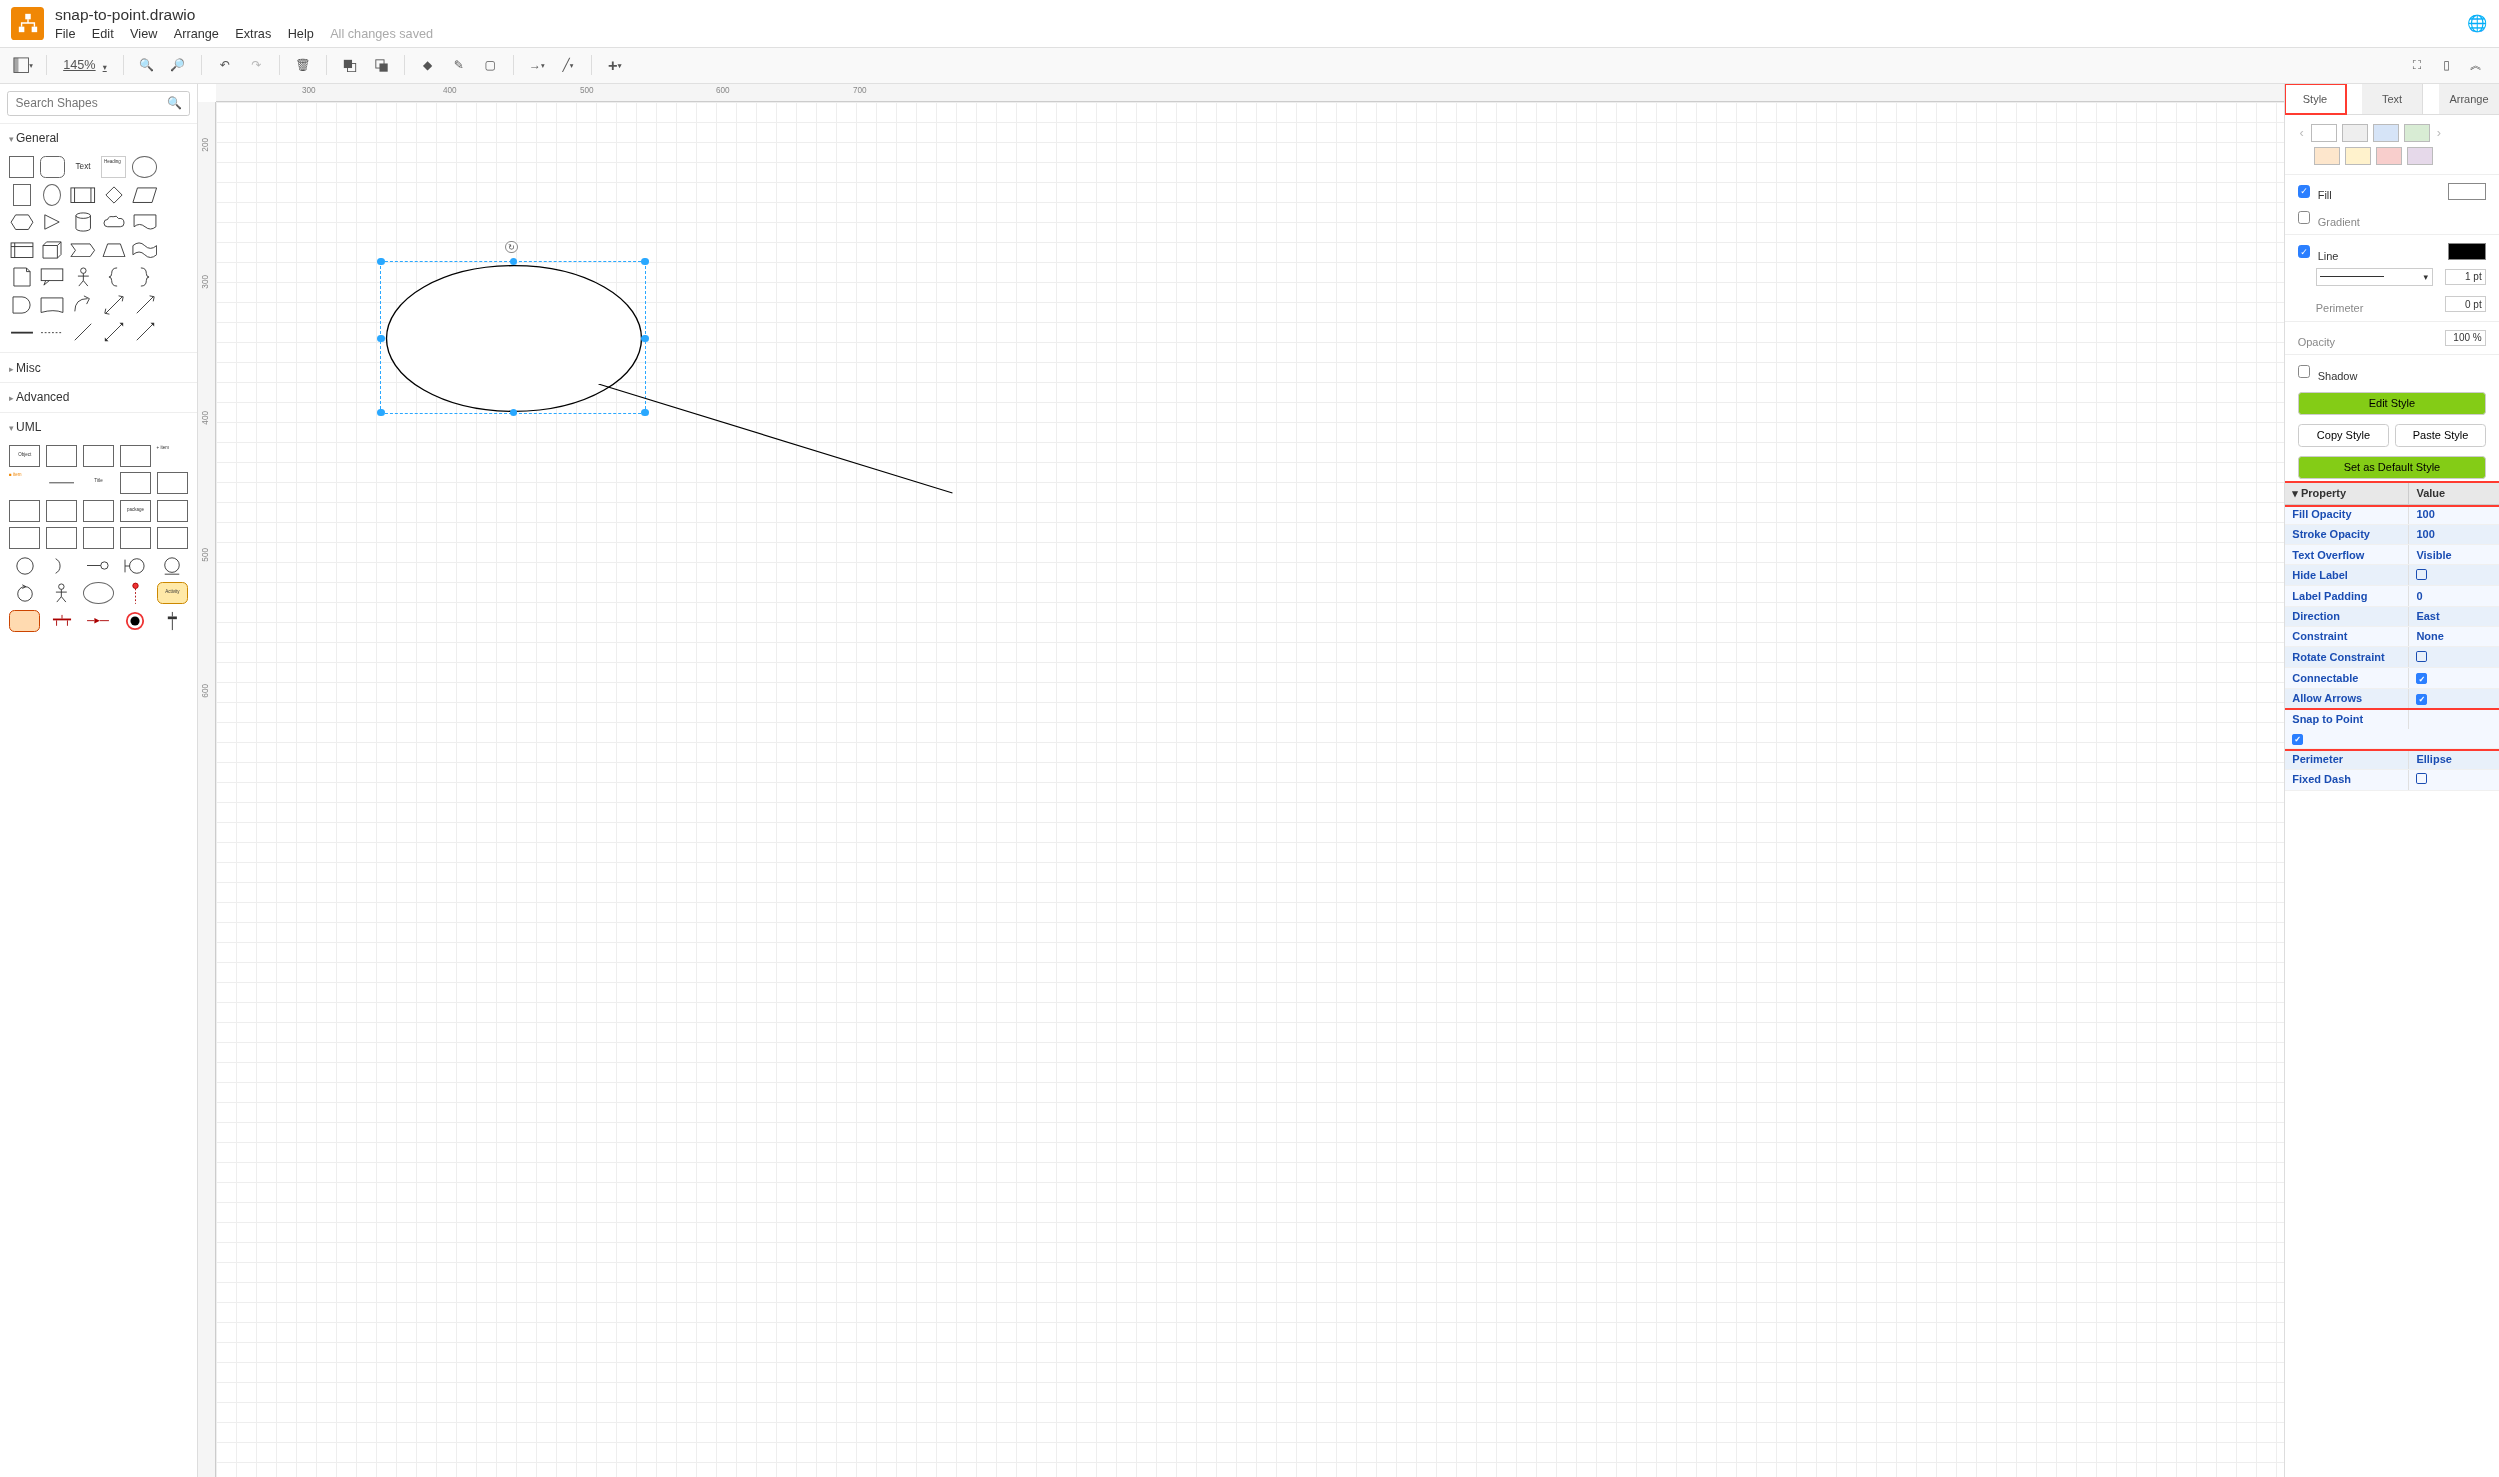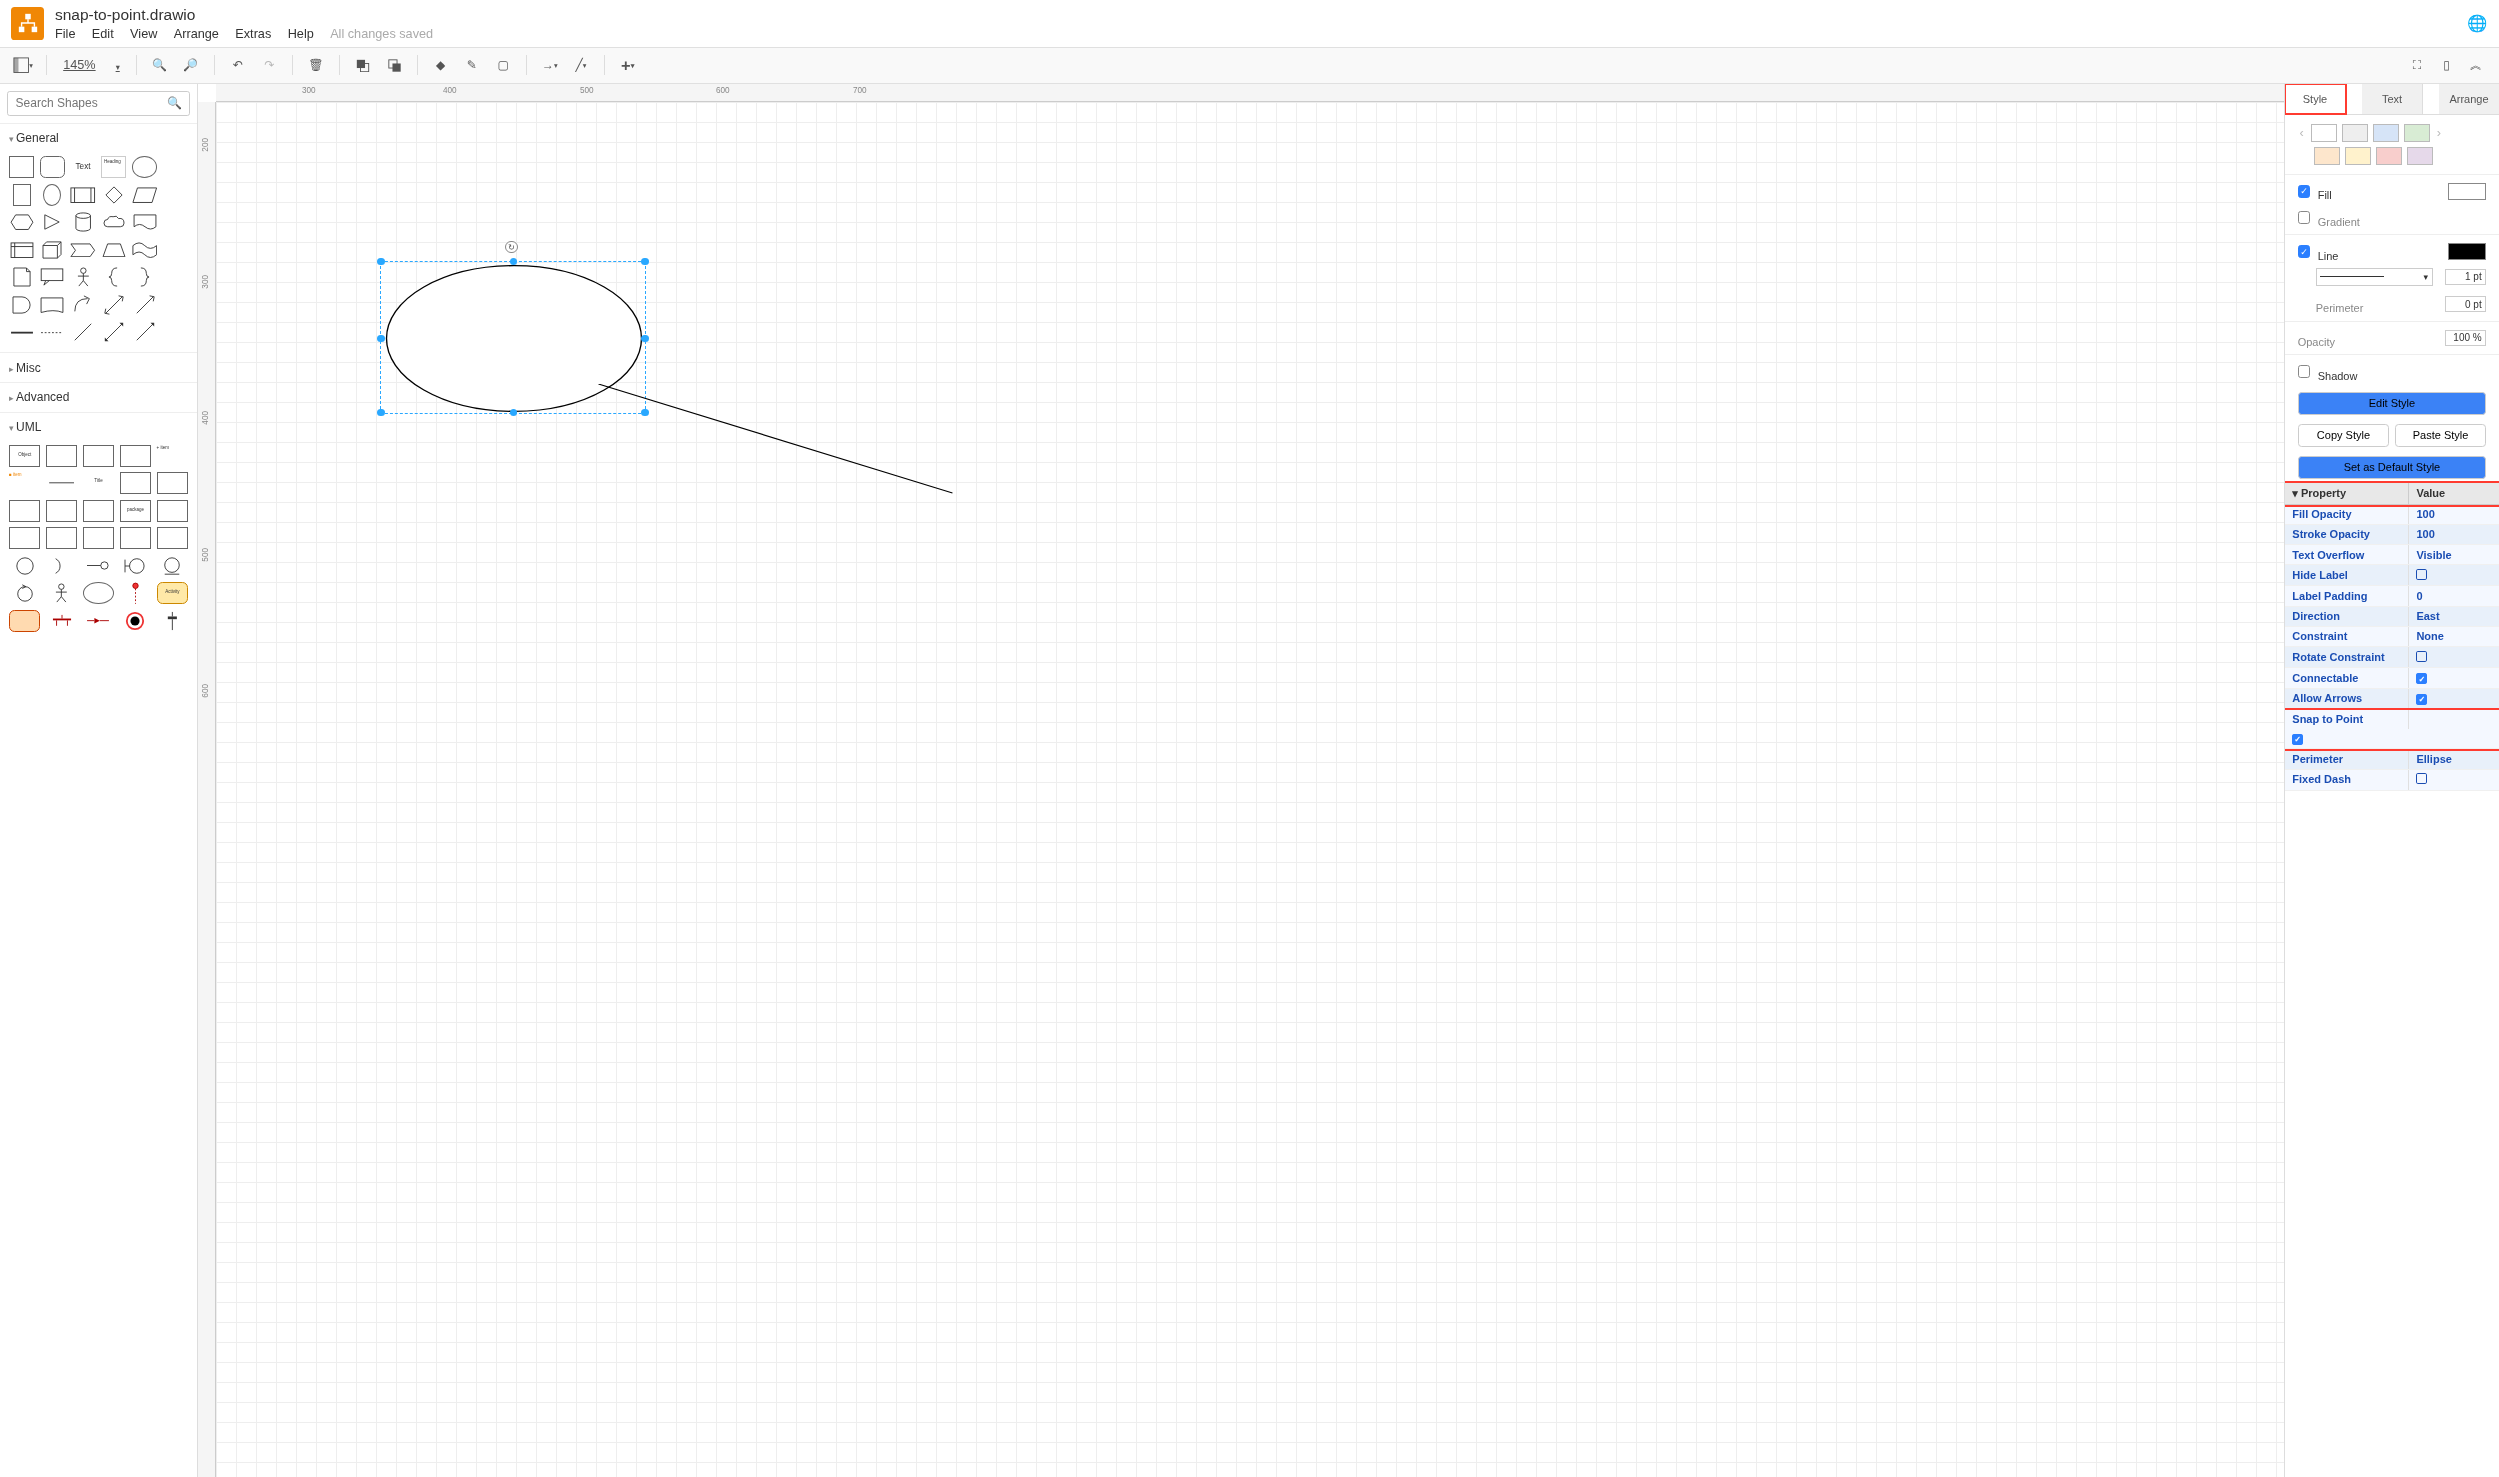--- a/index.html
+++ b/index.html
@@ -13,21 +13,21 @@
 .title-area { flex: 1; }
 .doc-title { font-size: 15.5px; font-weight: 400; margin-bottom: 3.6px; }
 .menubar { display: flex; gap: 16.4px; font-size: 12.7px; color: #333; }
 .menubar .saved { color: #aaa; }
 .globe { color: #666; font-size: 16.4px; }
 
 
 .toolbar { display: flex; align-items: center; padding: 5.5px 11px; border-top: 0.9px solid #e0e0e0; border-bottom: 0.9px solid #e0e0e0; gap: 7.3px; background:#f9f9f9; }
 .tb-btn { width: 24px; height: 24px; display:flex; align-items:center; justify-content:center; color:#555; cursor:pointer; }
 .tb-sep { width:0.9px; height:20px; background:#ddd; margin:0 3.6px; }
-.zoom { display:flex; align-items:flex-end; gap:20px; color:#555; font-size:12.7px; padding:0 5.5px;text-decoration:underline;}
+.zoom { display:flex; align-items:flex-end; gap:7px; color:#555; font-size:12.7px; padding:0 5.5px;text-decoration:underline;}
 .tb-right { margin-left:auto; display:flex; gap:5.5px; }
 
 
 .main { flex:1; display:flex; overflow:hidden; }
 
 
 .sidebar { width: 198px; border-right:0.9px solid #ddd; display:flex; flex-direction:column; background:#fff; }
 .search-wrap { padding:7.3px; }
 .search { width:100%; border:0.9px solid #ccc; border-radius:2.7px; padding:4.5px 24px 4.5px 7.3px; font-size:12px; color:#0f172a; }
 .search-box { position:relative; }
@@ -67,21 +67,21 @@
 .swatch { width:25.5px; height:18px; border:0.9px solid #bbb; cursor:pointer;}
 .arrow-nav { color:#bbb; font-size:12.7px; padding:0 1.8px; cursor:pointer;}
 .prop-row { display:flex; align-items:center; padding:6.4px 12.7px; gap:7.3px; border-top:0.9px solid #eee;}
 .prop-row label { flex:1; color:#333;margin-top:8px; }
 .prop-row .val-box { width:41px; border:0.9px solid #ccc; padding:1.8px 3.6px; font-size:10px; text-align:right;}
 .prop-row .color-box { width:38px; height:16.4px; border:0.9px solid #888; }
 .checkbox { width:12.7px; height:12.7px; border:0.9px solid #888; border-radius:2.7px; display:inline-flex; align-items:center; justify-content:center; font-size:9px; color:#fff;}
 .checkbox.checked { background:#2b7fff; border-color:#2b7fff; }
 .btn-row { padding:5.5px 12.7px; display:flex; gap:5.5px;}
 .btn-row button { flex:1; border:0.9px solid #ccc; background:#fff; border-radius:3.6px; padding:4.5px 0; font-size:11px; cursor:pointer;}
-.full-btn { margin:3.6px 12.7px; border:0.9px solid #ccc; background:#3b82f6; border-radius:3.6px; padding:4.5px 0; font-size:11px; cursor:pointer; display:block; width:calc(100% - 25.5px); text-align:center;}
+.full-btn { margin:3.6px 12.7px; border:0.9px solid #ccc; background:#84cc16; border-radius:3.6px; padding:4.5px 0; font-size:11px; cursor:pointer; display:block; width:calc(100% - 25.5px); text-align:center;}
 
 
 .prop-table { border-top:0.9px solid #ccc; }
 .prop-table-head { display:flex; background:#e8e8e8; font-weight:bold; font-size:11px; border-bottom:0.9px solid #ccc;}
 .prop-table-head.highlight-red { outline:2.7px solid #ff3b30; outline-offset:-0.9px;}
 .pt-col1 { width:58%; padding:3.6px 7.3px; border-right:0.9px solid #ccc;}
 .pt-col2 { width:42%; padding:3.6px 7.3px;}
 .pt-row { display:flex; font-size:11px; border-bottom:0.9px solid #f0f0f0;}
 .pt-row:nth-child(odd){ background:#f4f8ff;}
 .pt-row:nth-child(even){ background:#e8f0fa;}

